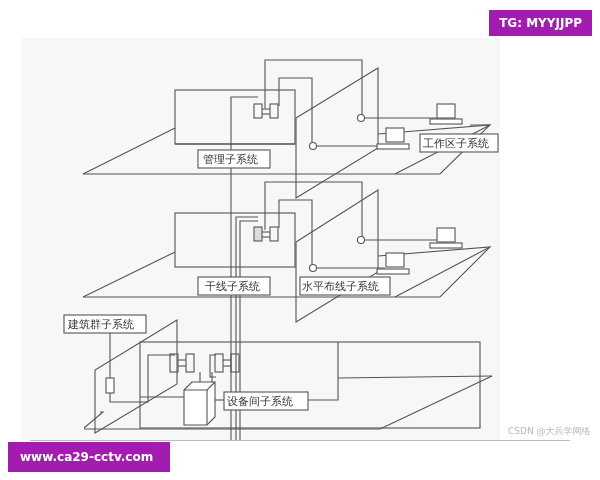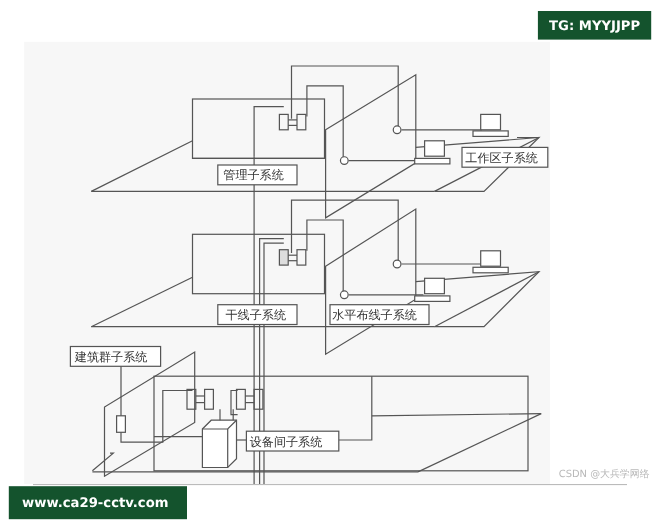--- a/index.html
+++ b/index.html
@@ -2,21 +2,21 @@
 <html><head>
 <meta charset="utf-8">
 <style>
   html, body { margin:0; padding:0; }
   body { width:600px; height:480px; background:#ffffff; position:relative; overflow:hidden;
          font-family:"DejaVu Sans", sans-serif; }
   .figure { position:absolute; left:22px; top:38px; width:478px; height:402px; background:#f7f7f7; }
   svg.diagram { position:absolute; left:0; top:0; }
   .label { font-family:"DejaVu Sans", sans-serif; font-size:11px; fill:#333; }
   .wm { font-family:"DejaVu Sans", sans-serif; font-size:9px; fill:#b8b8b8; }
-  .badge { position:absolute; background:#14532d; color:#ffffff; font-family:"DejaVu Sans", sans-serif;
+  .badge { position:absolute; background:#a21caf; color:#ffffff; font-family:"DejaVu Sans", sans-serif;
            font-weight:bold; }
   .badge-tg { right:8px; top:10px; padding:6px 10px; font-size:12px; }
   .badge-url { left:8px; top:442px; padding:8px 12px; font-size:12px; width:138px; }
   .bottom-line { position:absolute; left:30px; top:440px; width:540px; height:1px; background:#bbb; }
 </style>
 </head>
 <body>
 
 <div class="figure"></div>
 

